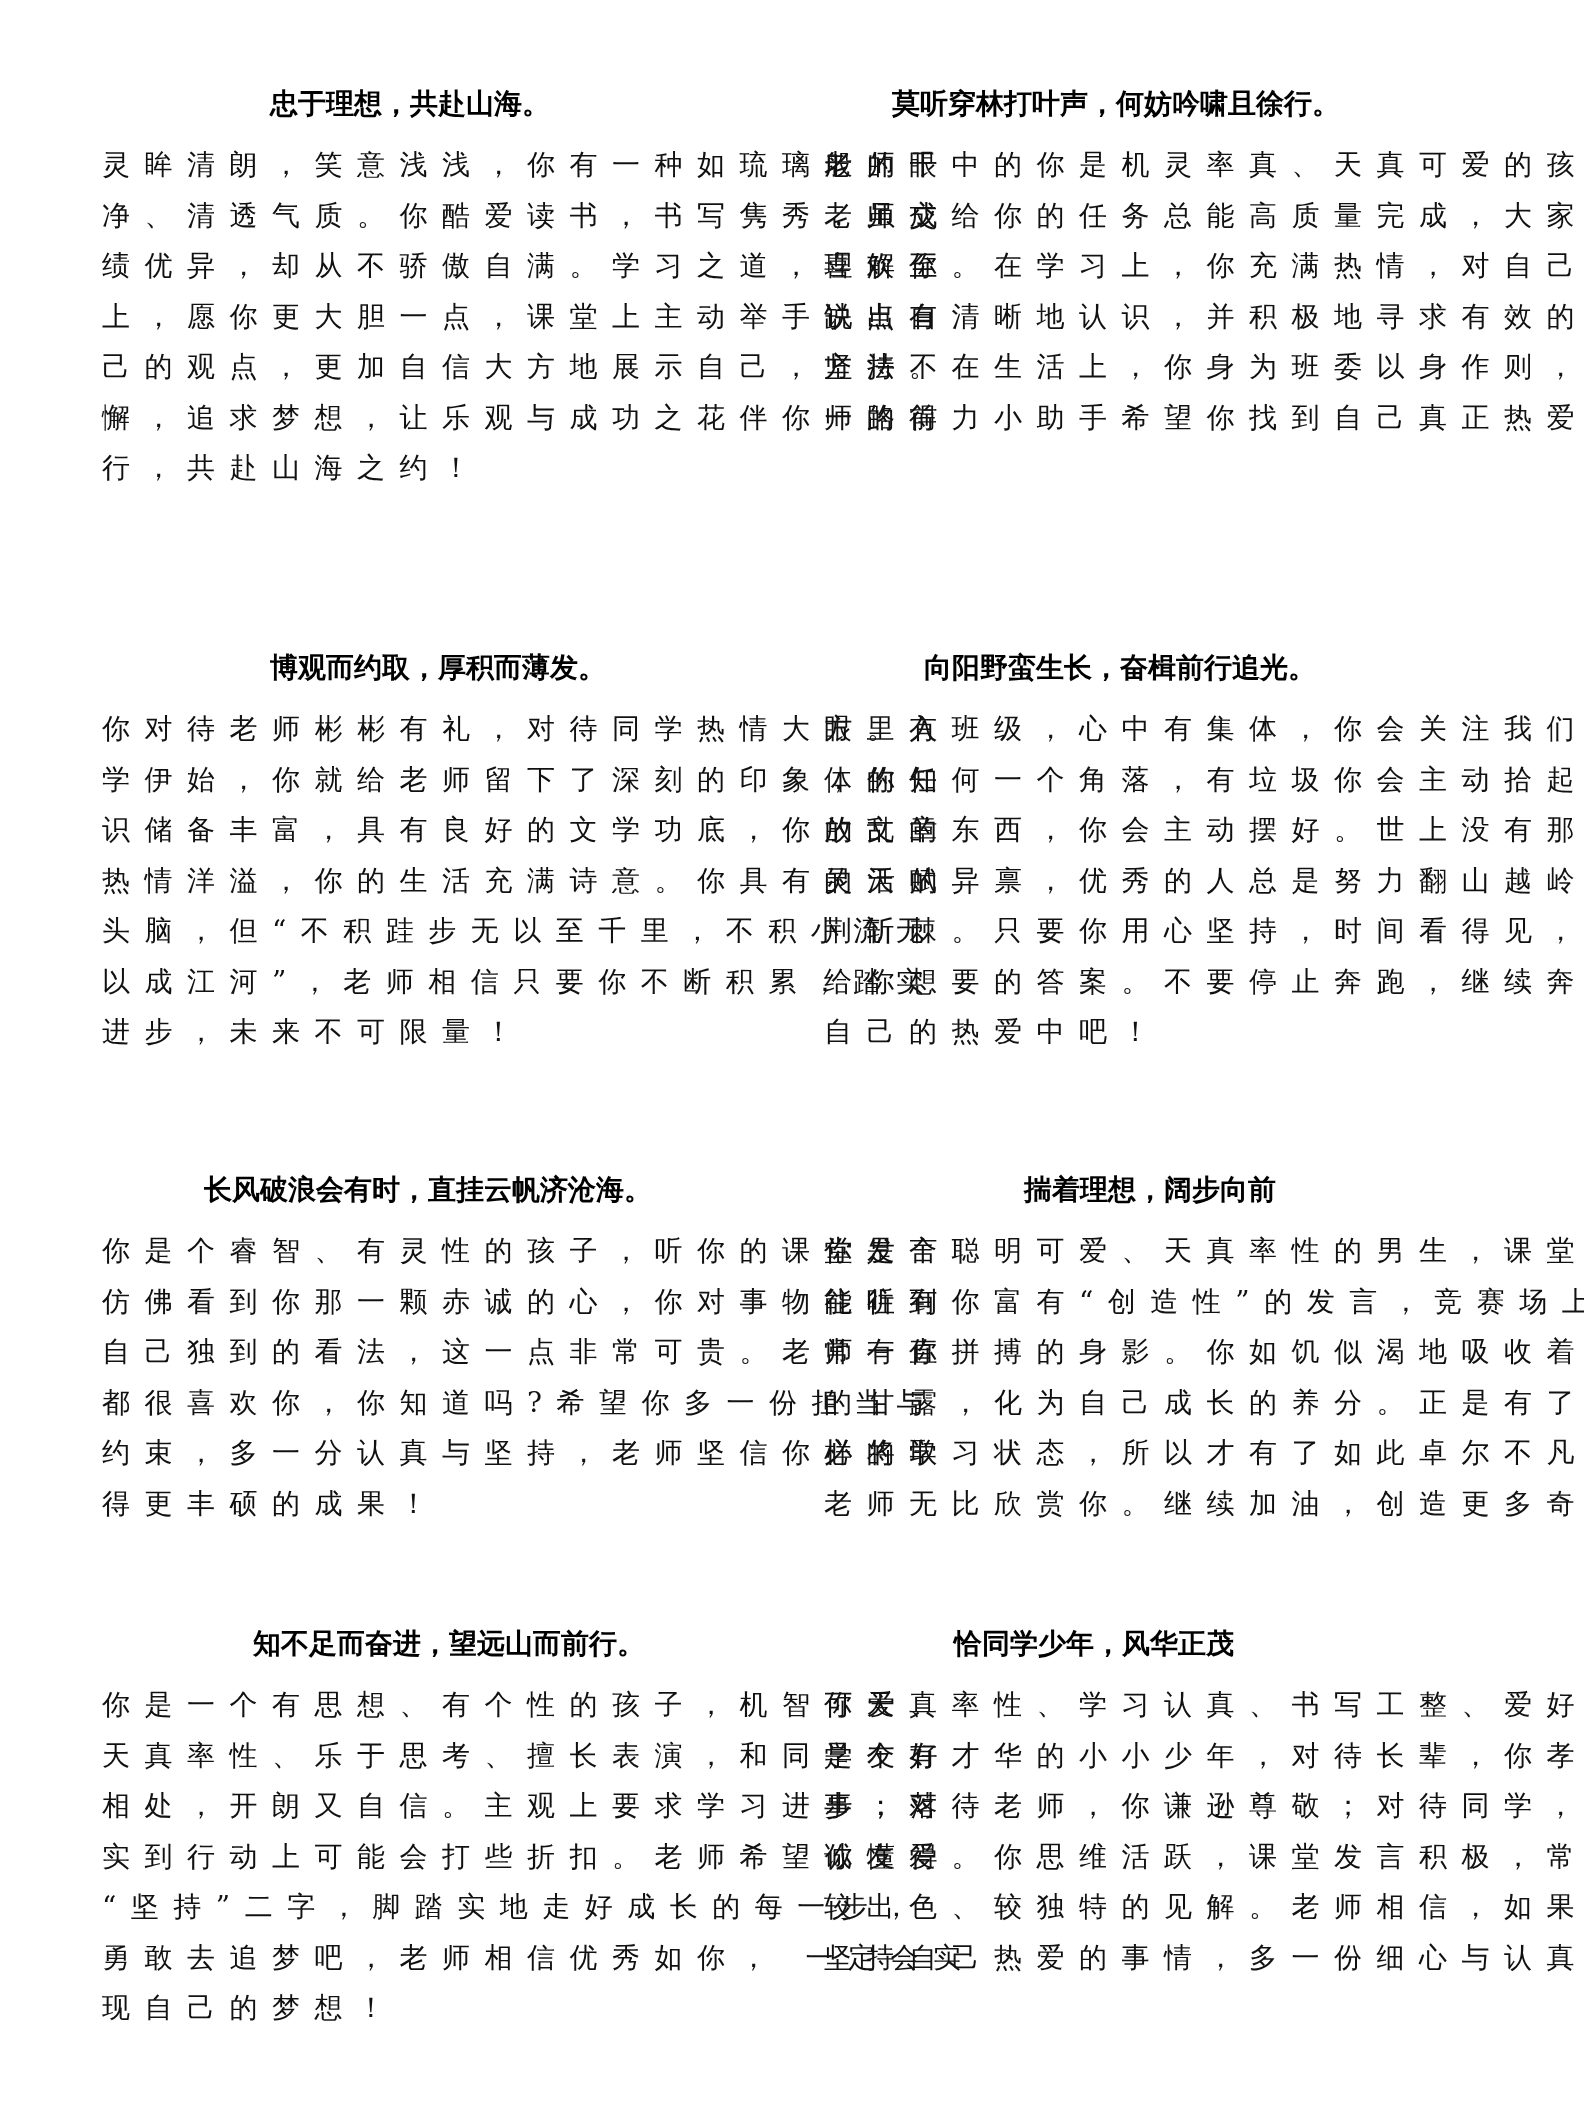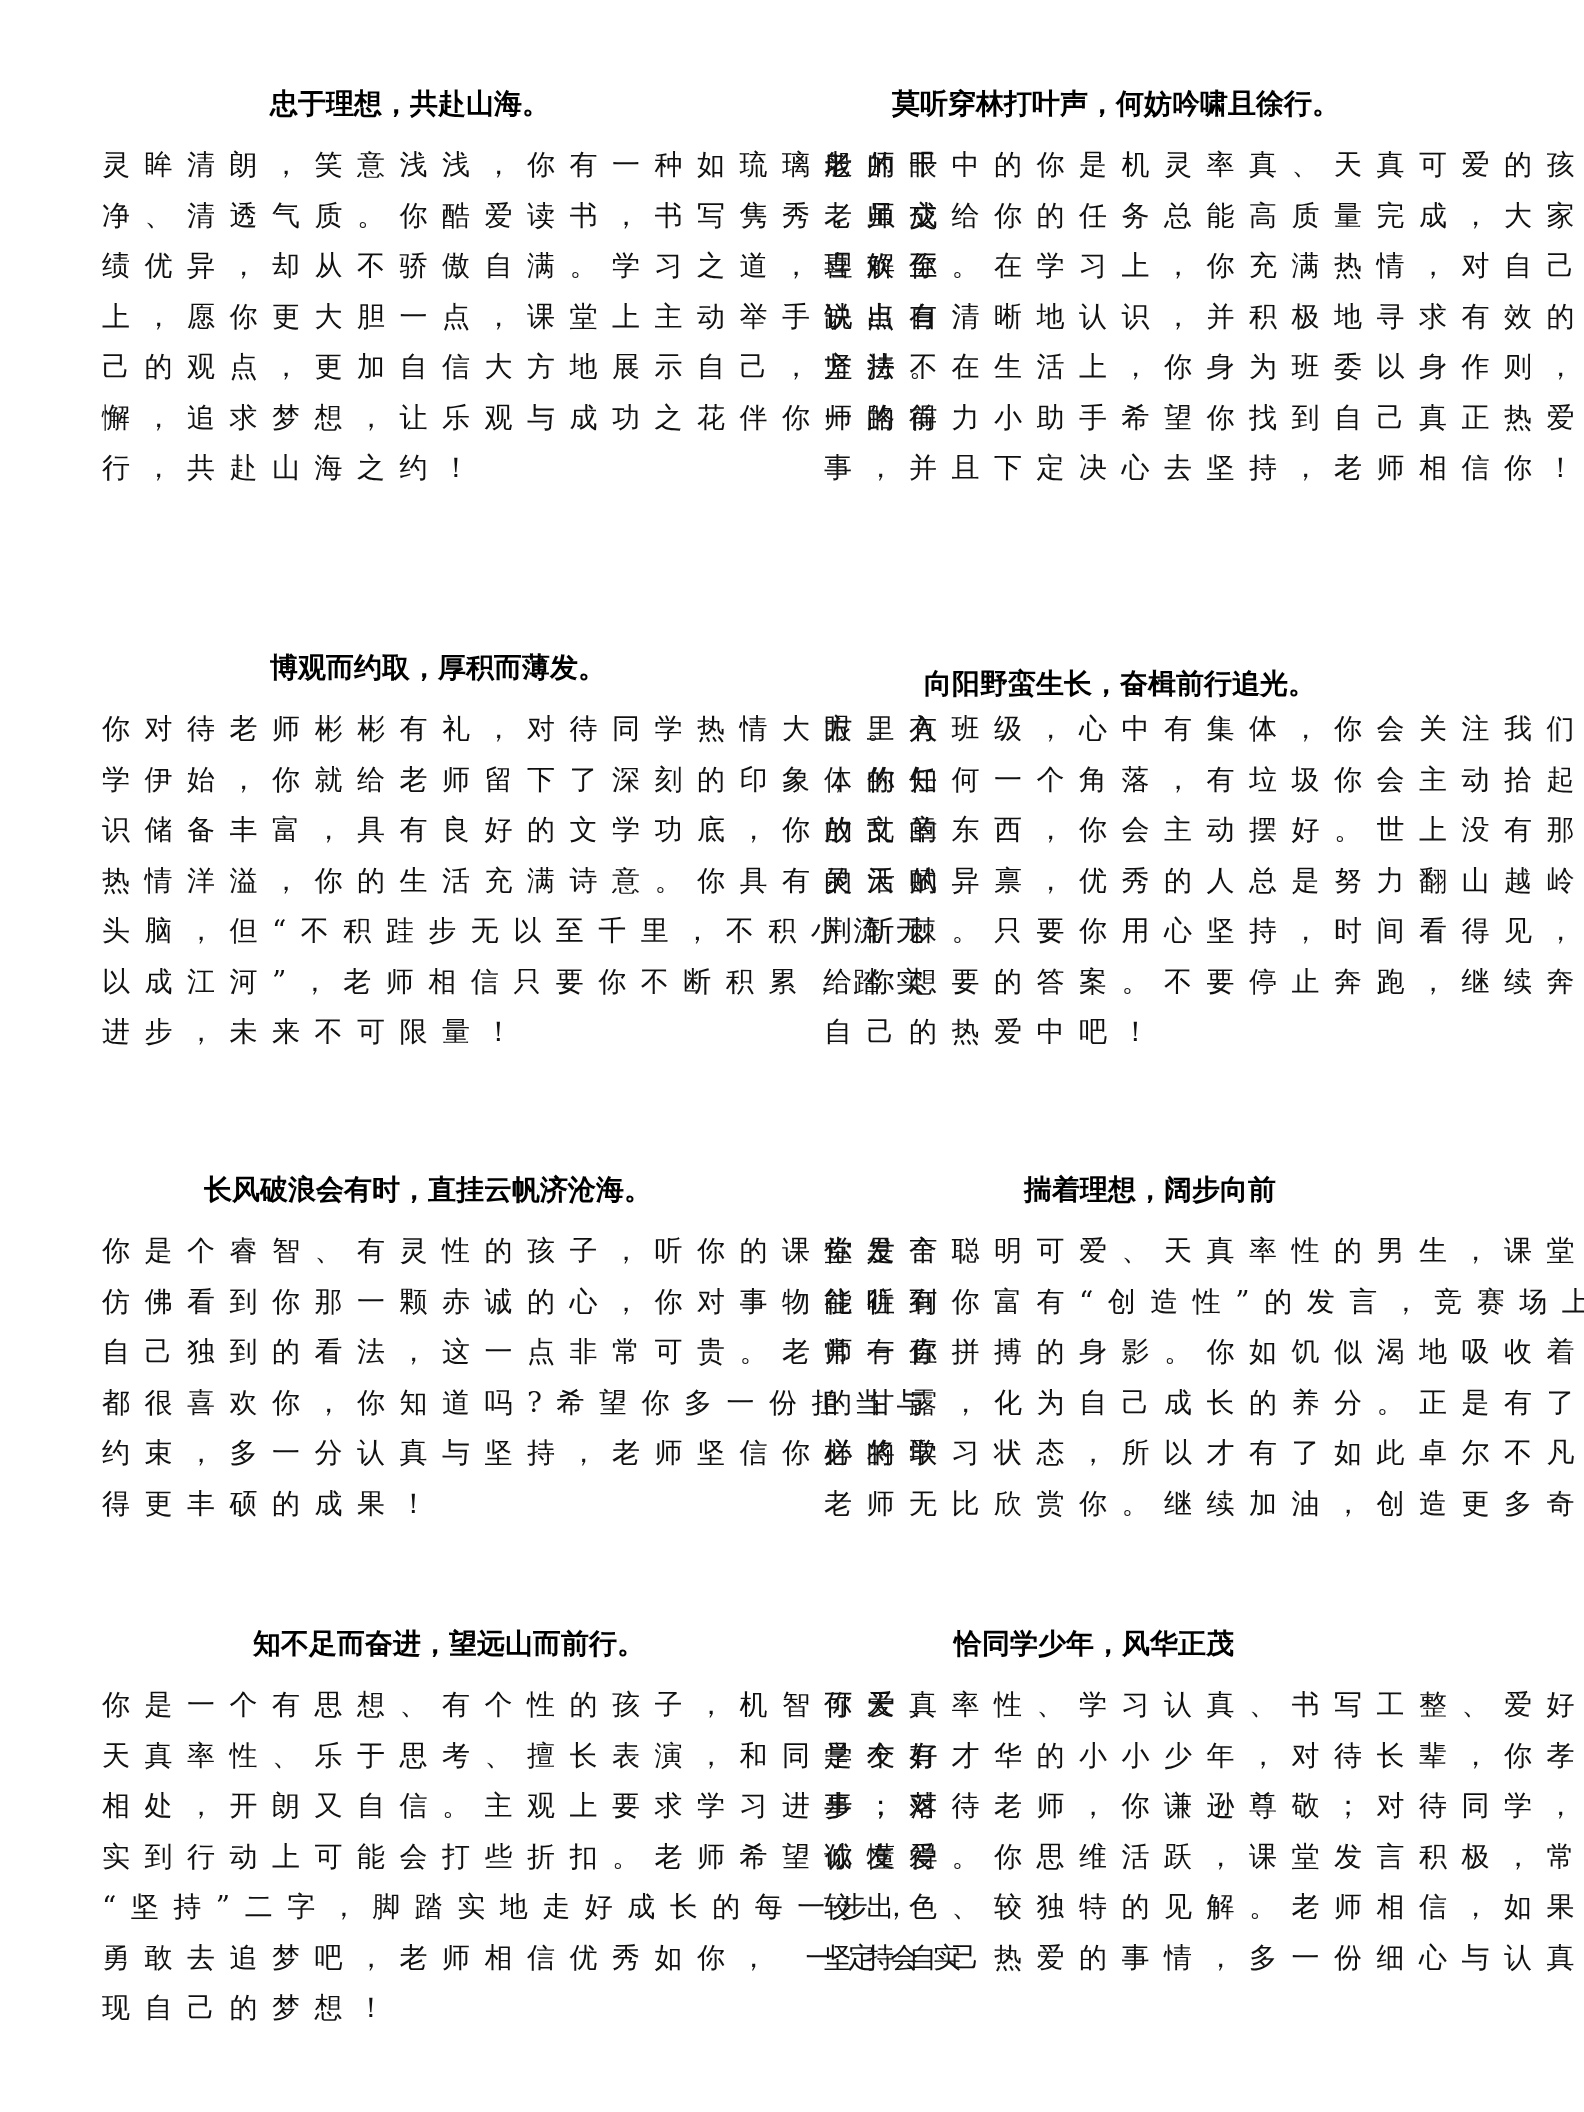--- a/index.html
+++ b/index.html
@@ -72,39 +72,38 @@
 
   <div class="section" style="left:824px; top:84px;">
     <div class="section-title" style="left:68px;">莫听穿林打叶声，何妨吟啸且徐行。</div>
     <div class="section-body">
       <div class="body-line">老师眼中的你是机灵率真、天真可爱的孩子，</div>
       <div class="body-line">老师交给你的任务总能高质量完成，大家都很</div>
       <div class="body-line">喜欢你。在学习上，你充满热情，对自己的优</div>
       <div class="body-line">缺点有清晰地认识，并积极地寻求有效的学习</div>
       <div class="body-line">方法。在生活上，你身为班委以身作则，是老</div>
       <div class="body-line">师的得力小助手希望你找到自己真正热爱的</div>
-      <div class="body-line">事，并且下定决心去坚持，老师相信你！</div>
     </div>
   </div>
 
   <div class="section" style="left:102px; top:648px;">
     <div class="section-title" style="left:168px;text-align:center;">博观而约取，厚积而薄发。</div>
     <div class="section-body">
       <div class="body-line">你对待老师彬彬有礼，对待同学热情大方。入</div>
       <div class="body-line">学伊始，你就给老师留下了深刻的印象，你知</div>
       <div class="body-line">识储备丰富，具有良好的文学功底，你的文章</div>
       <div class="body-line">热情洋溢，你的生活充满诗意。你具有灵活的</div>
       <div class="body-line">头脑，但“不积跬步无以至千里，不积小流无</div>
       <div class="body-line">以成江河”，老师相信只要你不断积累，踏实</div>
       <div class="body-line">进步，未来不可限量！</div>
     </div>
   </div>
 
   <div class="section" style="left:824px; top:648px;">
-    <div class="section-title" style="left:100px;margin-top:16px;">向阳野蛮生长，奋楫前行追光。</div>
+    <div class="section-title" style="left:100px;">向阳野蛮生长，奋楫前行追光。</div>
     <div class="section-body">
       <div class="body-line">眼里有班级，心中有集体，你会关注我们班集</div>
       <div class="body-line">体的任何一个角落，有垃圾你会主动拾起，有</div>
       <div class="body-line">放乱的东西，你会主动摆好。世上没有那么多</div>
       <div class="body-line">的天赋异禀，优秀的人总是努力翻山越岭、披</div>
       <div class="body-line">荆斩棘。只要你用心坚持，时间看得见，也会</div>
       <div class="body-line">给你想要的答案。不要停止奔跑，继续奔走在</div>
       <div class="body-line">自己的热爱中吧！</div>
     </div>
   </div>

